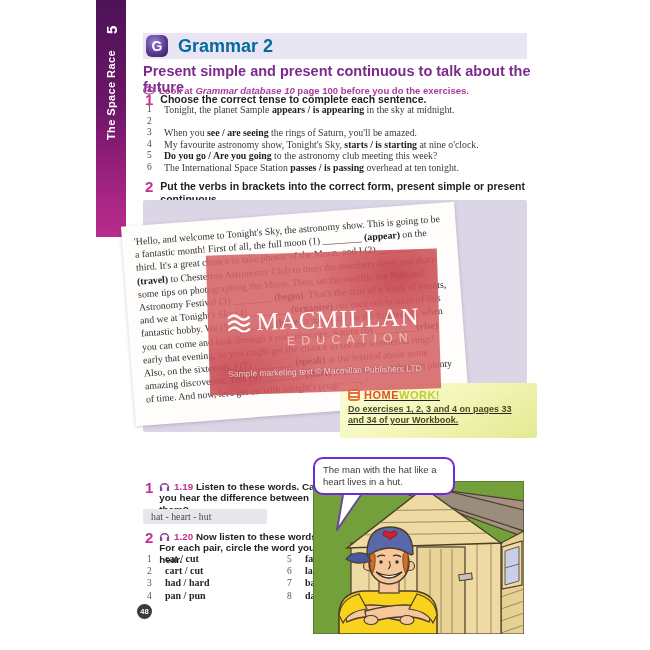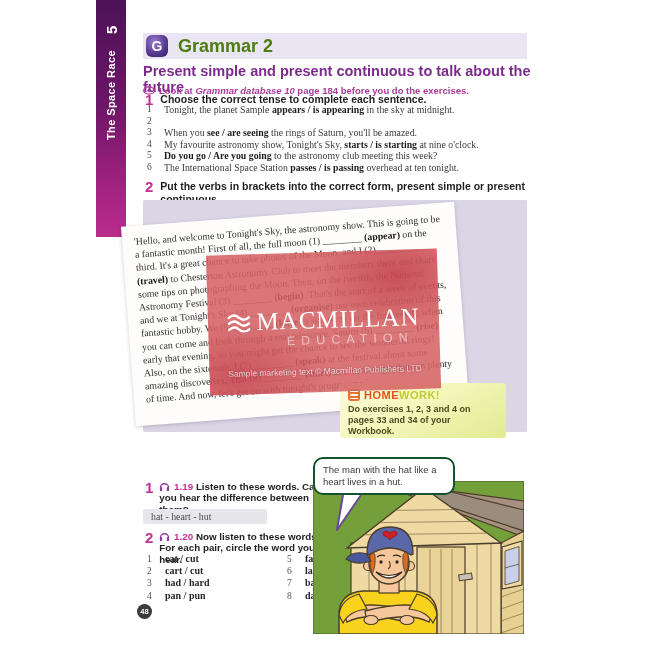--- a/index.html
+++ b/index.html
@@ -15,21 +15,21 @@
     box-sizing:border-box;color:#fff;}
   .unit-num{font-size:15px;font-weight:bold;}
   .unit-title{font-size:11px;font-weight:bold;letter-spacing:.4px;}
 
   
   .banner{background:#e9e5f2;display:flex;align-items:center;}
   .g-banner{left:143px;top:33px;width:384px;height:26px;}
   .sq-icon{width:22px;height:22px;border-radius:6px;margin-left:3px;flex:0 0 auto;
     background:radial-gradient(circle at 38% 32%,#9b7ed2 0%,#5a3c94 55%,#2e1d5e 100%);
     display:flex;align-items:center;justify-content:center;color:#fff;font-weight:bold;font-size:14px;}
-  .banner-title{margin-left:10px;color:#4d7c0f;font-weight:bold;font-size:18px;}
+  .banner-title{margin-left:10px;color:#0369a1;font-weight:bold;font-size:18px;}
   .ss-banner{left:143px;top:449px;width:384px;height:22px;}
   .ss-banner .sq-icon{width:18px;height:18px;font-size:11px;}
   .ss-banner .banner-title{font-size:16px;}
 
   
   .subtitle{left:143px;top:63px;width:395px;color:#7c2a8c;font-weight:bold;font-size:14.5px;}
   .refline{left:143px;top:85px;display:flex;align-items:center;gap:4px;
     color:#aa3a9a;font-size:9.5px;font-weight:bold;}
   .refline i{font-weight:bold;}
   .ex-head{display:flex;align-items:flex-start;gap:7px;}
@@ -61,23 +61,23 @@
       rgba(213,99,101,.88);
     display:flex;flex-direction:column;align-items:center;}
   .wm-brand-row{display:flex;align-items:center;gap:5px;margin-top:56px;}
   .wm-brand{color:#fff;font-family:"Liberation Serif",serif;font-size:25px;letter-spacing:1px;line-height:24px;}
   .wm-sub{margin-top:1px;align-self:flex-end;margin-right:26px;
     color:rgba(255,255,255,.55);font-size:12.5px;letter-spacing:6px;}
   .wm-notice{position:absolute;left:0;right:0;bottom:16px;text-align:center;
     font-size:8.5px;color:rgba(245,230,232,.85);text-shadow:0 0 2px rgba(120,30,40,.6);}
 
   
-  .homework{left:340px;top:383px;width:166px;height:55px;z-index:3;border-radius:3px;
+  .homework{left:340px;top:383px;width:197px;height:55px;z-index:3;border-radius:3px;
     background:linear-gradient(150deg,#fbfcdb 0%,#f4f7bb 45%,#e2ea92 100%);
-    padding:6px 8px;box-sizing:border-box;}
+    padding:6px 8px;box-sizing:border-box;text-decoration:underline;}
   .hw-head{display:flex;align-items:center;gap:4px;}
   .hw-icon{width:12px;height:12px;border-radius:3px;background:#e8732e;flex:0 0 auto;
     display:flex;flex-direction:column;justify-content:center;gap:2px;padding:0 2px;box-sizing:border-box;}
   .hw-icon span{display:block;height:1.5px;background:#fff;border-radius:1px;}
   .hw-title{font-size:11px;font-weight:bold;letter-spacing:.5px;}
   .hw-home{color:#e2511f;}
   .hw-work{color:#c0ca35;}
   .hw-text{margin-top:3px;font-size:9px;font-weight:bold;color:#4b4a20;line-height:11px;}
 
   
@@ -100,21 +100,21 @@
   .p-row{display:flex;gap:11px;height:12.2px;align-items:baseline;white-space:nowrap;}
   .p-num{font-size:9.5px;color:#555;width:7px;}
   .p-words{font-size:10px;font-weight:bold;color:#262626;}
 
   
   .page-badge{left:137px;top:604px;width:15px;height:15px;border-radius:50%;background:#3b3b3b;
     color:#fff;font-size:7.5px;font-weight:bold;display:flex;align-items:center;justify-content:center;}
 
   
   .scene{left:313px;top:481px;width:211px;height:153px;z-index:5;}
-  .bubble{left:313px;top:457px;width:142px;background:#fff;border:2px solid #14532d;border-radius:10px;
+  .bubble{left:313px;top:457px;width:142px;background:#fff;border:2px solid #6d28d9;border-radius:10px;
     padding:5px 8px;box-sizing:border-box;z-index:10;font-size:9.5px;line-height:12px;color:#3a3a3a;}
   .bubble-tail{position:absolute;left:16px;top:calc(100% + 1px);}
 </style>
 </head>
 <body>
 
 <div id="canvas">
 
   <div class="abs sidebar">
     <div class="sidebar-text">
@@ -128,21 +128,21 @@
     <span class="banner-title">Grammar 2</span>
   </div>
 
   <div class="abs subtitle">Present simple and present continuous to talk about the future</div>
 
   <div class="abs refline">
     <svg class="eye" width="12" height="9" viewBox="0 0 12 9">
       <ellipse cx="6" cy="4.5" rx="5.4" ry="3.6" fill="none" stroke="#aa3a9a" stroke-width="1.1"></ellipse>
       <circle cx="6" cy="4.5" r="1.7" fill="#aa3a9a"></circle>
     </svg>
-    <span><span>Look at </span><i>Grammar database 10</i><span> page 184 before you do the exercises.</span></span>
+    <span><span>Look at </span><i>Grammar database 10</i><span> page 100 before you do the exercises.</span></span>
   </div>
 
   <div class="abs ex-head" id="ex1-head">
     <span class="ex-num">1</span>
     <span class="ex-instr">Choose the correct tense to complete each sentence.</span>
   </div>
 
   <div class="abs" id="sentence-list">
       <div class="s-row">
         <span class="s-num">1</span>

